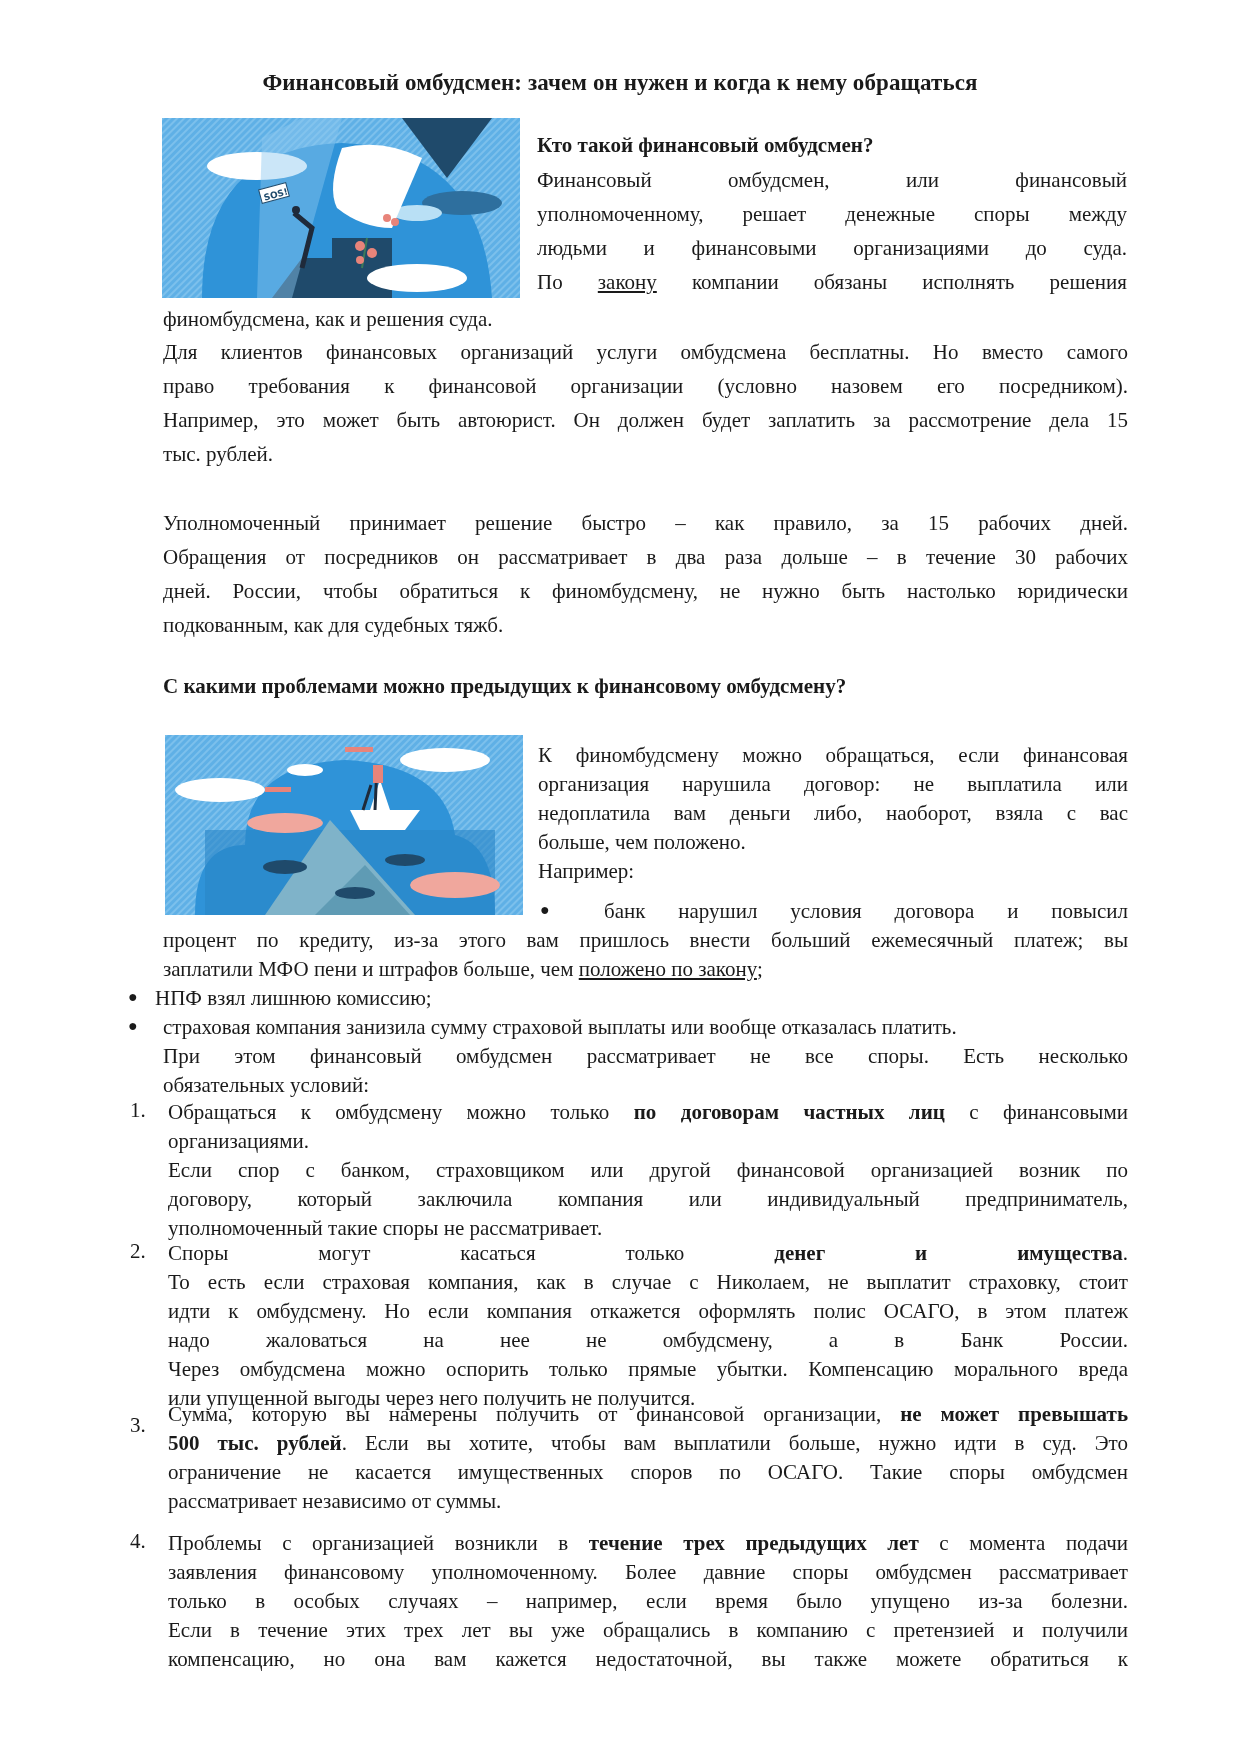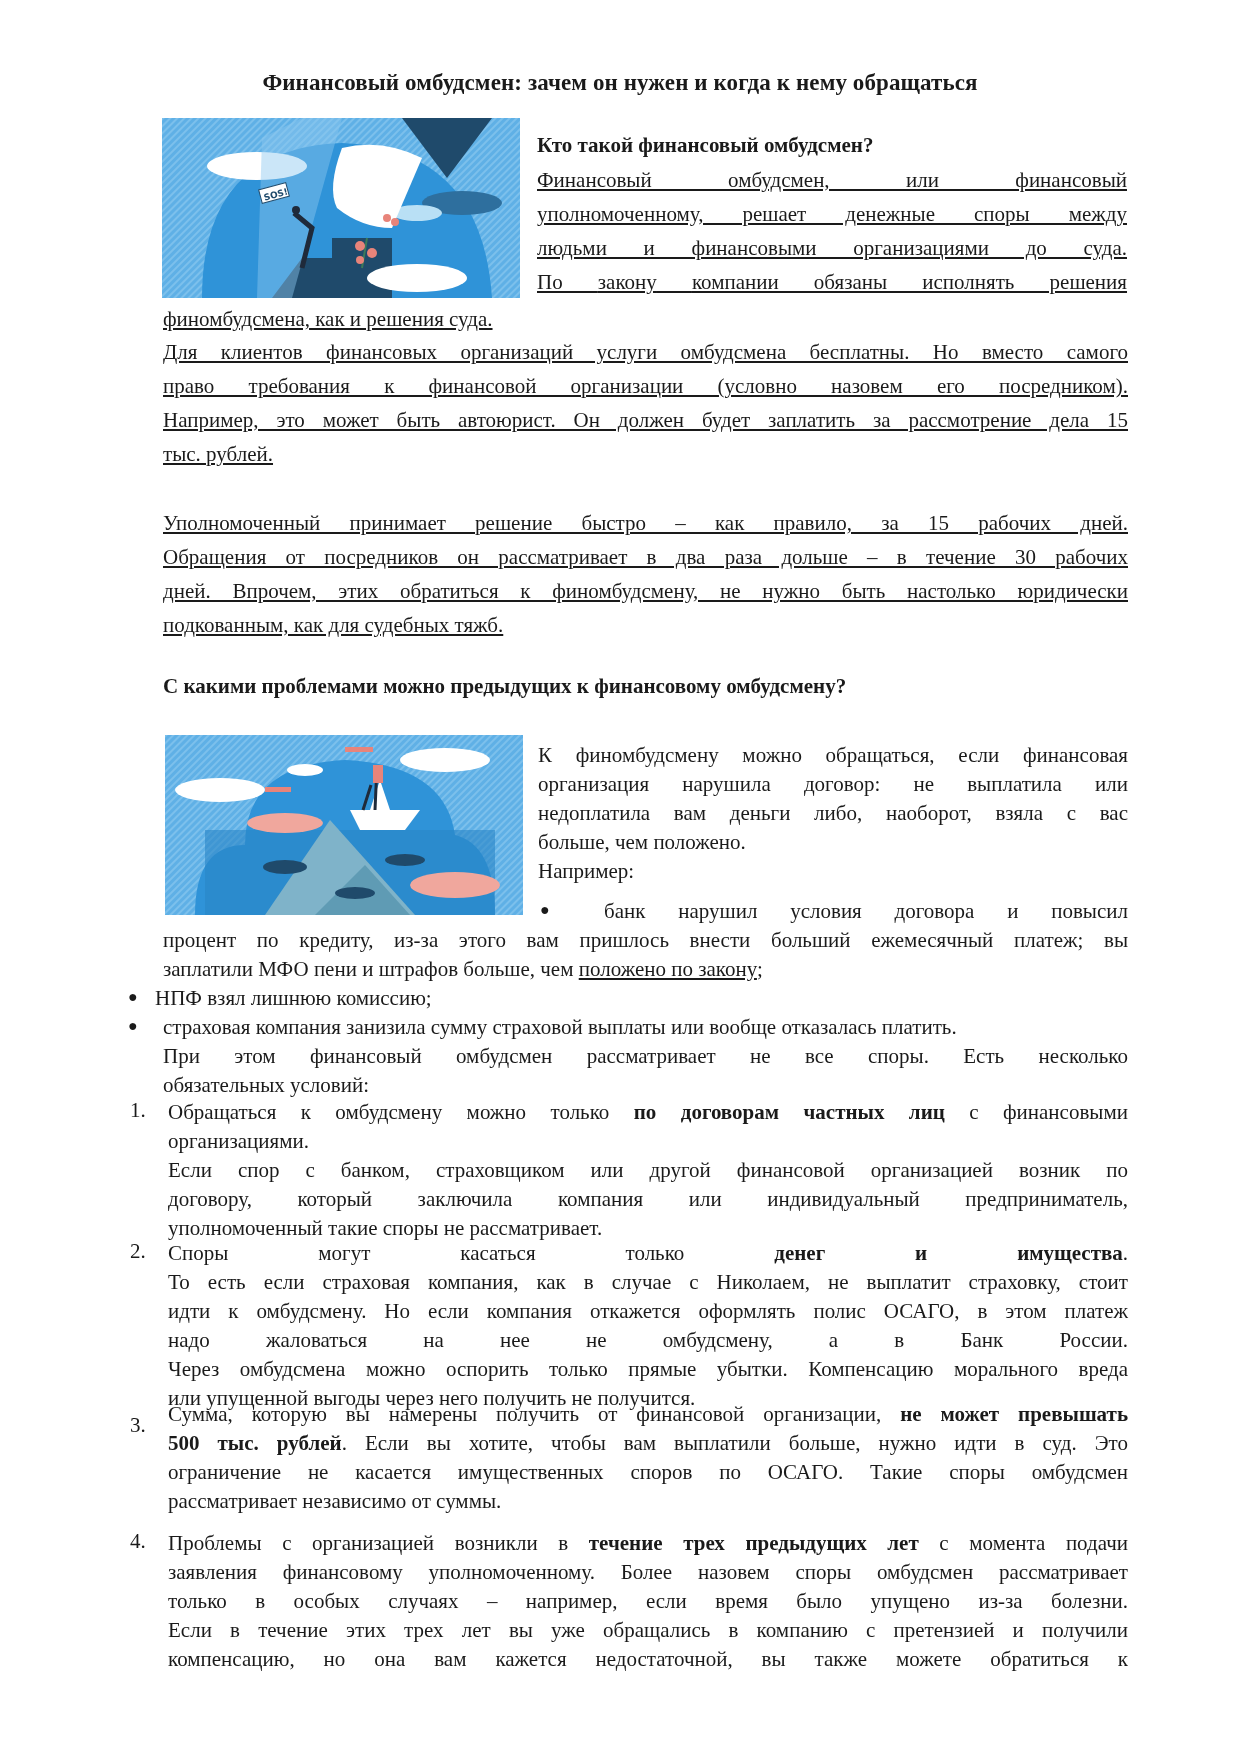--- a/index.html
+++ b/index.html
@@ -3,21 +3,21 @@
 <meta charset="utf-8">
 <style>
   html, body { margin: 0; padding: 0; background: #ffffff; }
   body { width: 1240px; height: 1754px; position: relative; overflow: hidden;
          font-family: "Liberation Serif", "DejaVu Serif", serif; color: #1a1a1a; }
   .page { position: absolute; left: 0; top: 0; width: 1052px; height: 1754px; border-radius: 21px; }
   .title { position: absolute; left: 150px; top: 70px; width: 940px; text-align: center;
            font-weight: bold; font-size: 23px; letter-spacing: 0.1px; }
   .illus { position: absolute; overflow: hidden; }
   .illus svg { display: block; width: 100%; height: 100%; }
-  .p { position: absolute; font-size: 21px; line-height: 34px; text-align: justify; text-decoration: underline; }
+  .p { position: absolute; font-size: 21px; line-height: 34px; text-align: justify; }
   .p2 { position: absolute; font-size: 21px; line-height: 29px; text-align: justify; }
   .line { display: block; text-align-last: justify; white-space: nowrap; }
   .line.last { text-align-last: left; }
   .h2 { position: absolute; font-weight: bold; font-size: 21px; }
   .u { text-decoration: underline; }
   b { font-weight: bold; }
   .bullet { position: absolute; font-size: 16px; }
   .num { position: absolute; font-size: 21px; }
 </style>
 </head>
@@ -72,21 +72,21 @@
   <div class="p" style="left:163px; top:335px; width:965px;">
     <span class="line">Для клиентов финансовых организаций услуги омбудсмена бесплатны. Но вместо самого</span>
     <span class="line">право требования к финансовой организации (условно назовем его посредником).</span>
     <span class="line">Например, это может быть автоюрист. Он должен будет заплатить за рассмотрение дела 15</span>
     <span class="line last">тыс. рублей.</span>
   </div>
 
   <div class="p" style="left:163px; top:506px; width:965px;">
     <span class="line">Уполномоченный принимает решение быстро – как правило, за 15 рабочих дней.</span>
     <span class="line">Обращения от посредников он рассматривает в два раза дольше – в течение 30 рабочих</span>
-    <span class="line">дней. Впрочем, этих обратиться к финомбудсмену, не нужно быть настолько юридически</span>
+    <span class="line">дней. России, чтобы обратиться к финомбудсмену, не нужно быть настолько юридически</span>
     <span class="line last">подкованным, как для судебных тяжб.</span>
   </div>
 
   <div class="h2" style="left:163px; top:674px;">С какими проблемами можно предыдущих к финансовому омбудсмену?</div>
 
   <div class="illus" style="left:165px; top:735px; width:358px; height:180px;">
     <svg viewBox="0 0 358 180" preserveAspectRatio="none">
       <defs>
         <pattern id="stripes2" width="5" height="5" patternUnits="userSpaceOnUse" patternTransform="rotate(45)">
           <rect width="5" height="5" fill="#5fb0e6"></rect>
@@ -169,19 +169,19 @@
   <div class="p2" style="left:168px; top:1400px; width:960px;">
     <span class="line"><span>Сумма, которую вы намерены получить от финансовой организации, </span><b>не может превышать</b></span>
     <span class="line"><b>500 тыс. рублей</b><span>. Если вы хотите, чтобы вам выплатили больше, нужно идти в суд. Это</span></span>
     <span class="line">ограничение не касается имущественных споров по ОСАГО. Такие споры омбудсмен</span>
     <span class="line last">рассматривает независимо от суммы.</span>
   </div>
 
   <span class="num" style="left:130px; top:1529px;">4.</span>
   <div class="p2" style="left:168px; top:1529px; width:960px;">
     <span class="line"><span>Проблемы с организацией возникли в </span><b>течение трех предыдущих лет</b><span> с момента подачи</span></span>
-    <span class="line">заявления финансовому уполномоченному. Более назовем споры омбудсмен рассматривает</span>
+    <span class="line">заявления финансовому уполномоченному. Более давние споры омбудсмен рассматривает</span>
     <span class="line">только в особых случаях – например, если время было упущено из-за болезни.</span>
     <span class="line">Если в течение этих трех лет вы уже обращались в компанию с претензией и получили</span>
     <span class="line">компенсацию, но она вам кажется недостаточной, вы также можете обратиться к</span>
   </div>
 
 </div>
 
 </body></html>

